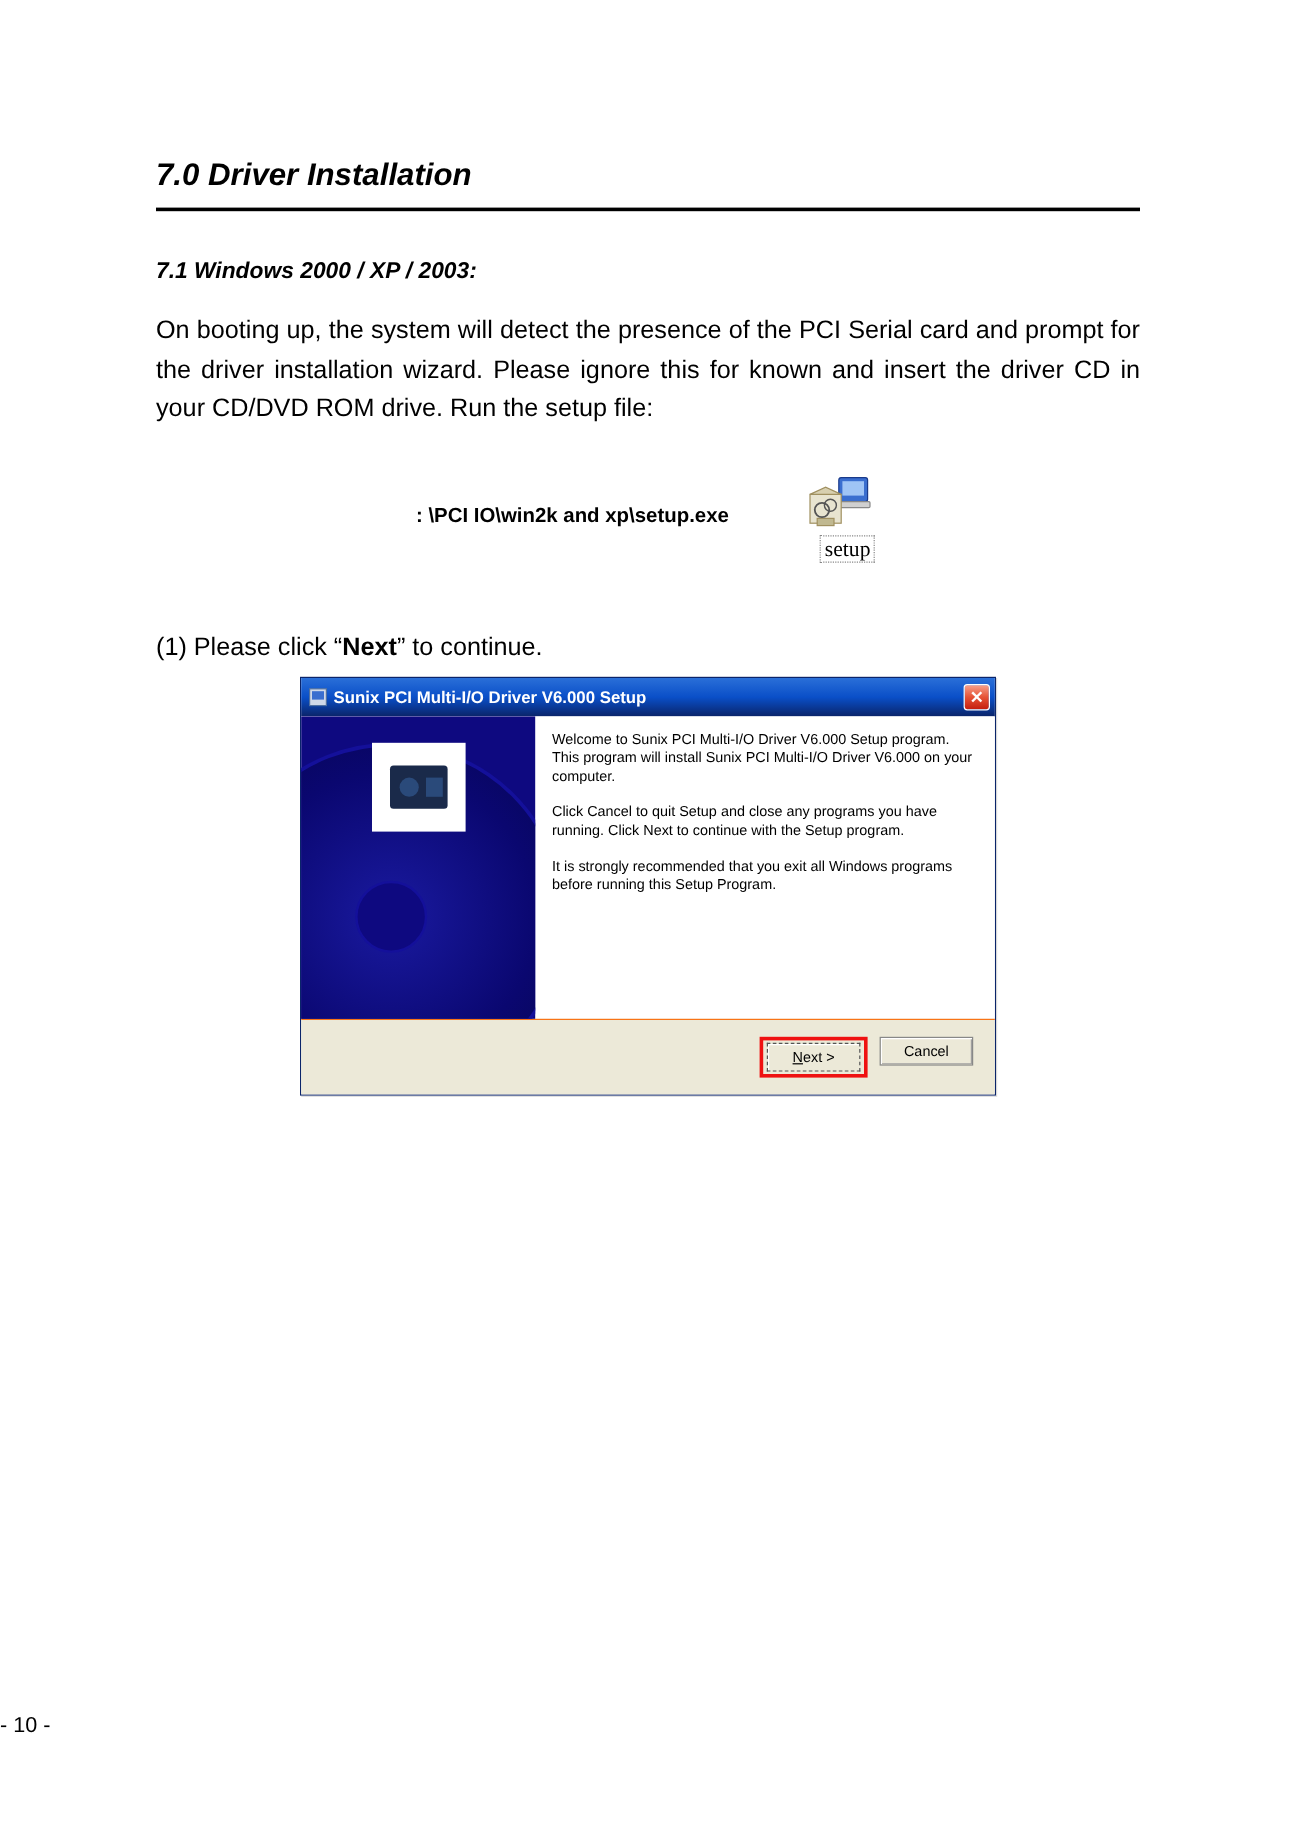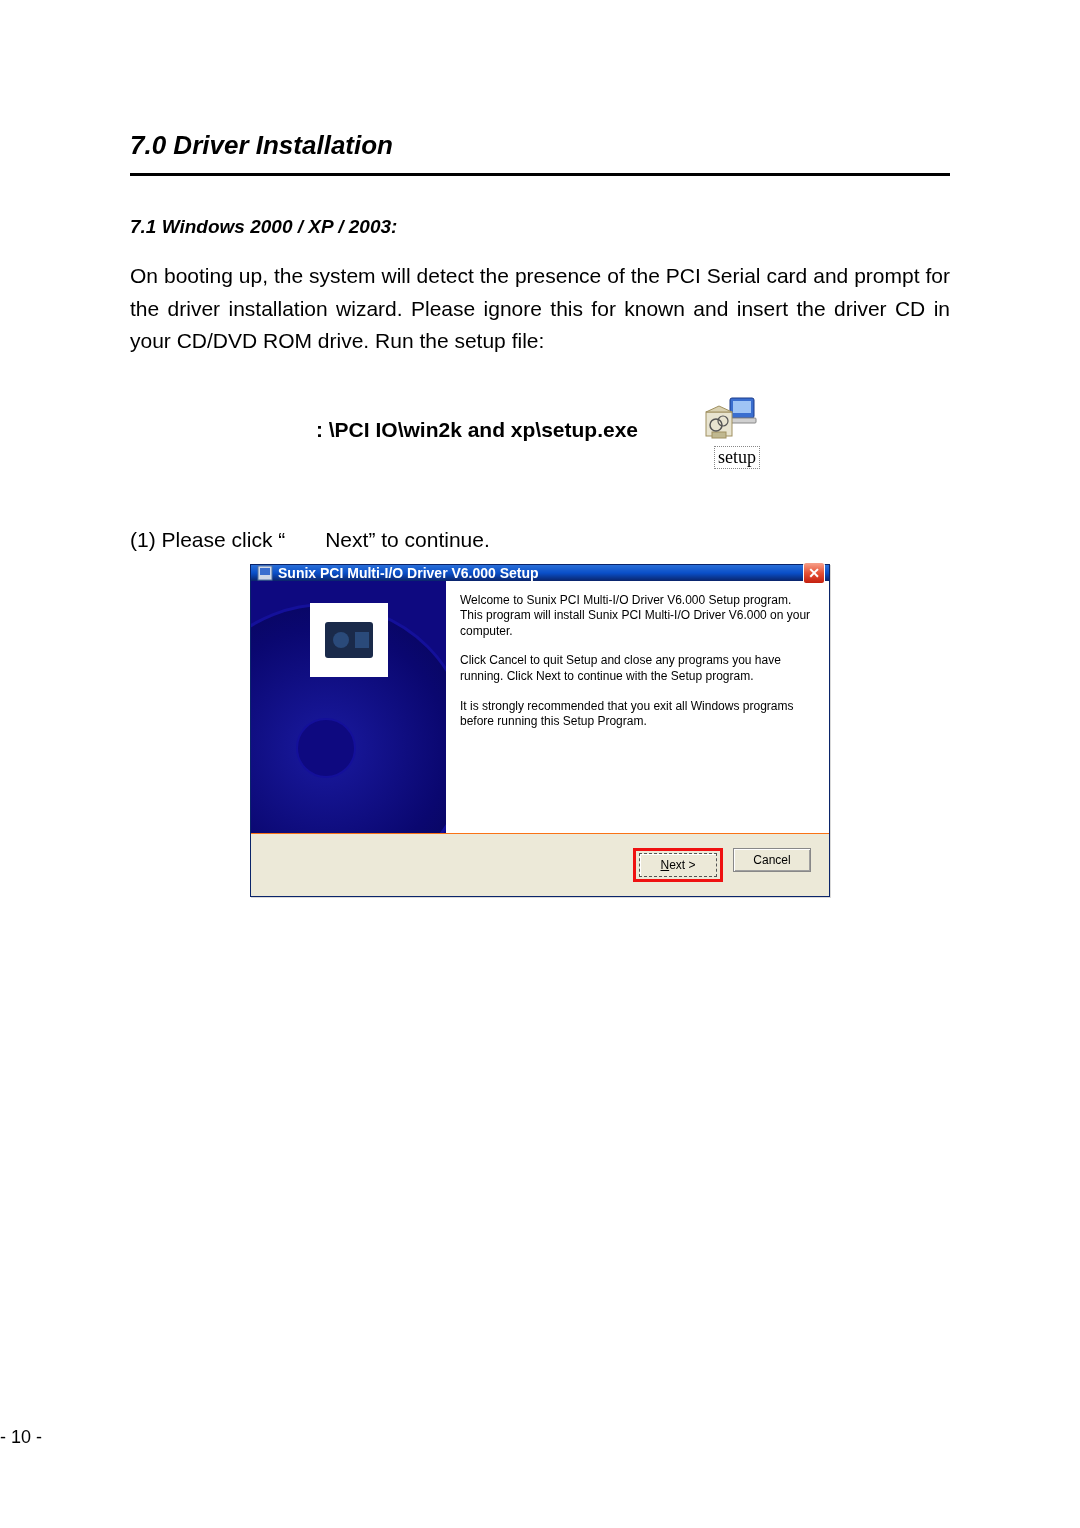--- a/index.html
+++ b/index.html
@@ -37,21 +37,21 @@
       margin-bottom: 30px;
     }
     .setup-row {
       display: flex;
       align-items: center;
       justify-content: center;
       gap: 60px;
       margin: 20px 0 55px 0;
     }
     .setup-path {
-      font-size: 21px;
+      font-size: 17px;
       font-weight: bold;
     }
     .setup-icon-box {
       display: flex;
       flex-direction: column;
       align-items: flex-end;
       padding: 4px;
     }
     .setup-icon-svg {
       width: 58px;
@@ -61,34 +61,34 @@
       border: 1px dotted #888;
       font-size: 18px;
       font-family: "Times New Roman", serif;
       padding: 0 3px;
       margin-top: 2px;
     }
     .instruction {
       font-size: 21px;
       margin-bottom: 12px;
     }
-    .instruction .bold { font-weight: normal; margin-left: 40px; }
+    .instruction .bold { font-weight: bold; }
 
     
     .dialog {
       width: 580px;
       margin: 0 auto;
       border: 1px solid #0a246a;
       font-family: Tahoma, Arial, sans-serif;
       box-shadow: 1px 1px 0 rgba(0,0,0,0.15);
     }
     .titlebar {
       background: linear-gradient(to right, #0a246a, #3a6ea5 60%, #0a246a);
       background: linear-gradient(to bottom, #2a6fd8 0%, #0a4fc8 50%, #0a246a 100%);
-      height: 16px;
+      height: 32px;
       display: flex;
       align-items: center;
       padding: 0 4px 0 6px;
       color: #fff;
       font-weight: bold;
       font-size: 14px;
     }
     .titlebar-icon {
       width: 16px;
       height: 16px;

